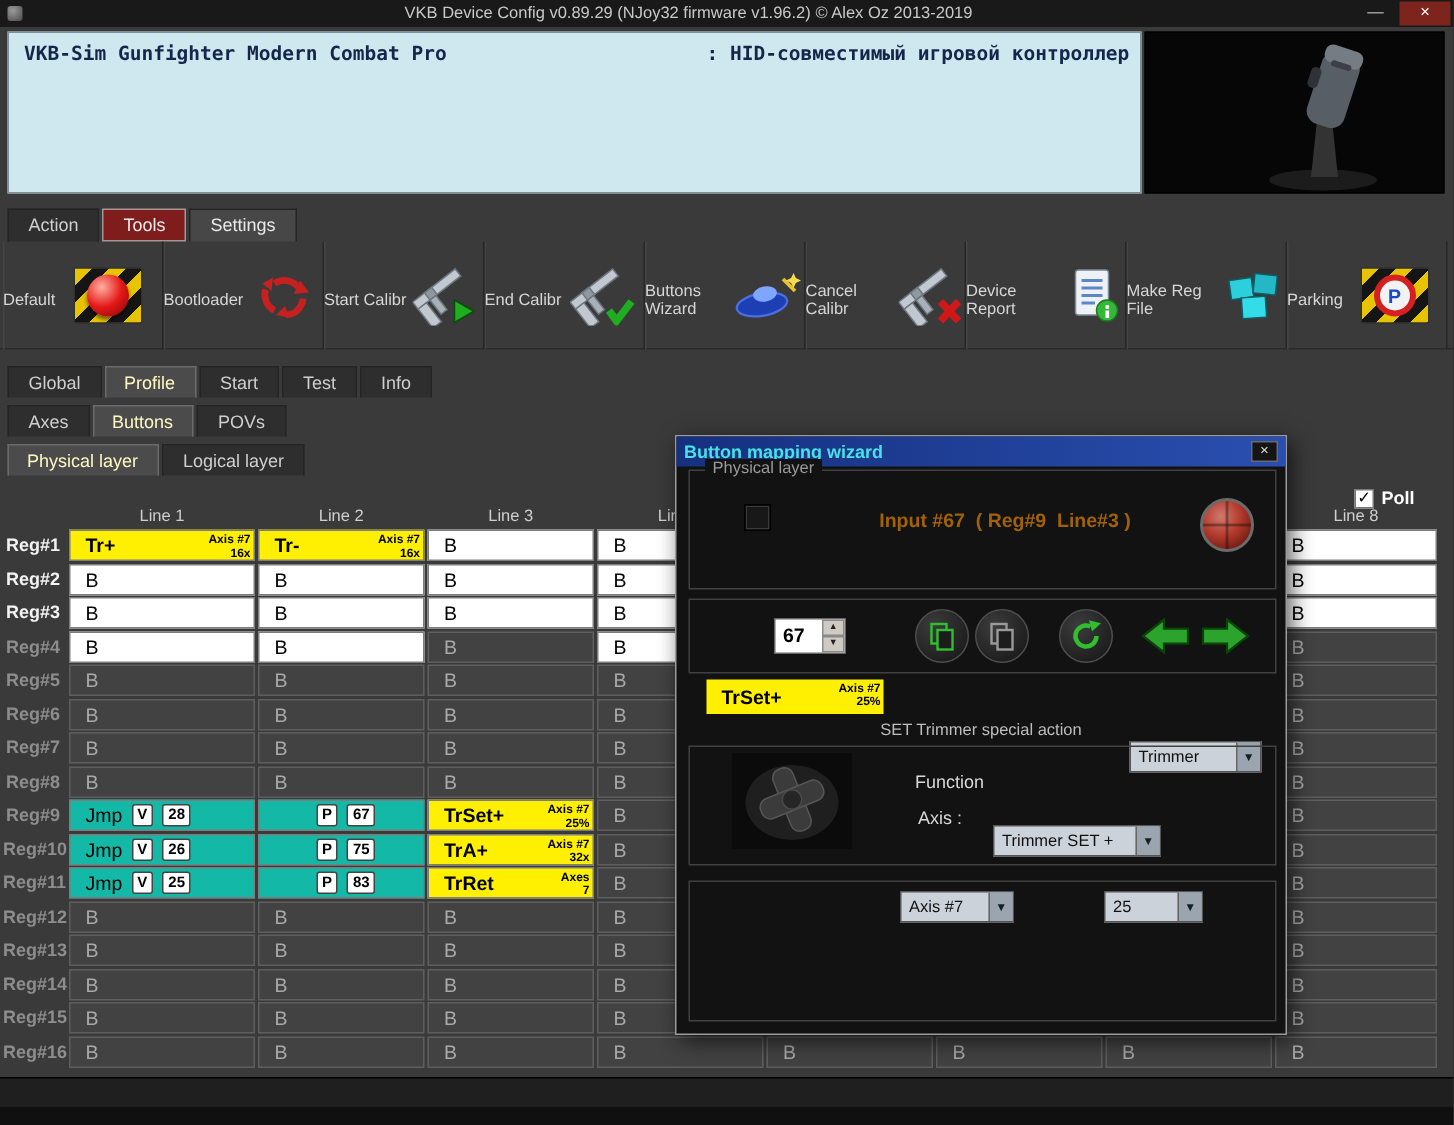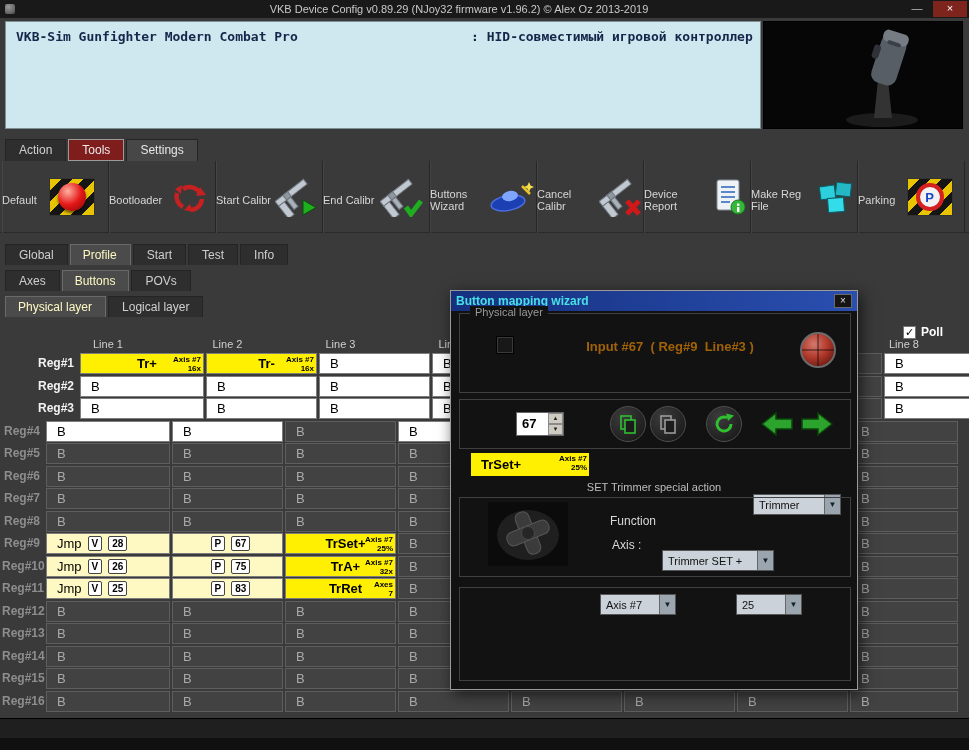--- a/index.html
+++ b/index.html
@@ -58,32 +58,32 @@
   .poll { position:absolute; left:903px; top:325px; display:flex; align-items:center; gap:5px; }
   .chk { width:13px; height:13px; background:#fff; border:1px solid #777; color:#000;
          font-size:11px; line-height:11px; text-align:center; }
   .poll-label { color:#fff; font-size:12px; font-weight:bold; }
 
   
   .grid { position:absolute; left:2px; top:337px; }
   .trow { display:flex; margin-bottom:1.5px; }
   .rlabel { width:42px; margin-right:2px; text-align:right; padding-right:4px; font-size:12px;
             line-height:21px; font-weight:bold; }
-  .rlabel.bright { color:#f2f2f2;margin-left:34px; }
+  .rlabel.bright { color:#f2f2f2; }
   .rlabel.dim { color:#8d8d8d; }
   .thead { margin-bottom:2px; }
   .ch { height:14px; line-height:14px; text-align:center; font-size:11px; color:#cfcfcf;
         margin-right:2px; }
   .cell { height:21px; border:1px solid #7d7d7d; margin-right:2px; position:relative;
           display:flex; align-items:center; padding-left:10px; font-size:13px; }
   .c0 { width:124px; } .c1,.c2,.c3,.c4,.c5,.c6 { width:111px; } .c7 { width:108px; }
   .cell.on  { background:#ffffff; color:#000; }
   .cell.off { background:#424242; border-color:#5e5e5e; color:#a9a9a9; }
-  .cell.yellow { background:#ffef00; color:#000; font-weight:bold;justify-content:center; }
-  .cell.jmp { background:#fef9c3; color:#000;align-items:center; }
+  .cell.yellow { background:#ffef00; color:#000; font-weight:bold; }
+  .cell.jmp { background:#14b8a6; color:#000;align-items:center; }
   .sup { position:absolute; right:2px; top:1px; display:flex; flex-direction:column;
          align-items:flex-end; font-size:8px; line-height:9px; font-weight:bold; color:#000; }
   .jbox { background:#fff; border:1px solid #444; border-radius:2px; font-size:10px;
           line-height:13px; padding:0 3px; margin-left:6px; font-weight:bold; }
   .jmp-txt { font-size:13px; }
   .jcenter { justify-content:center; padding-left:0; }
   .cv { white-space:nowrap; }
 
   
   .statusbar { position:absolute; left:0; top:718px; width:969px; height:32px; background:#1f1f1f;

